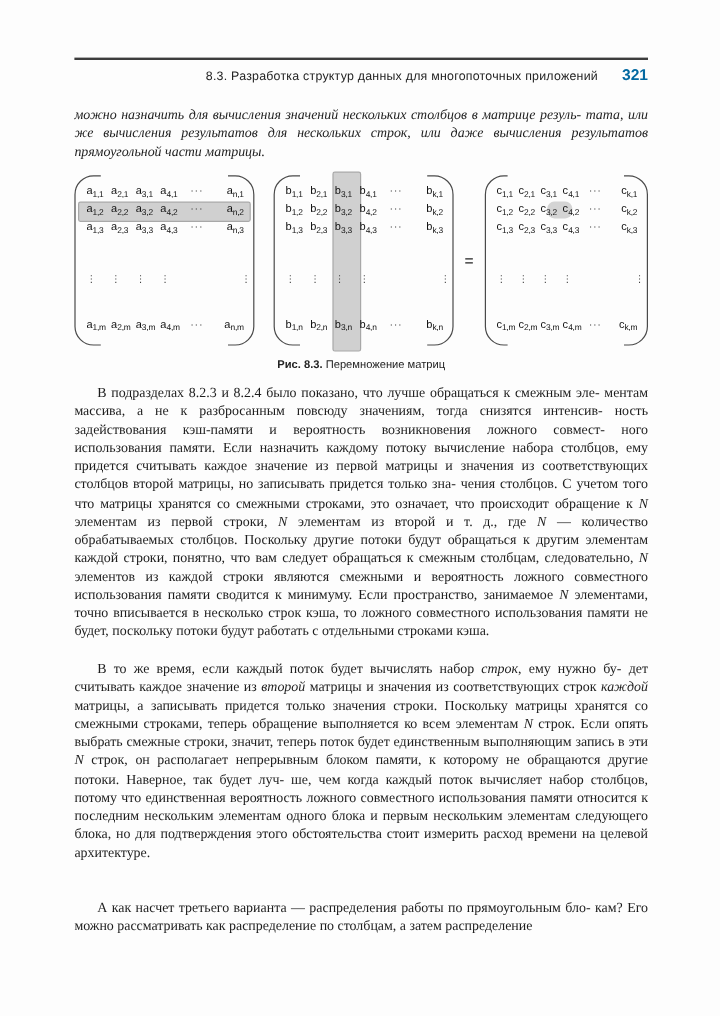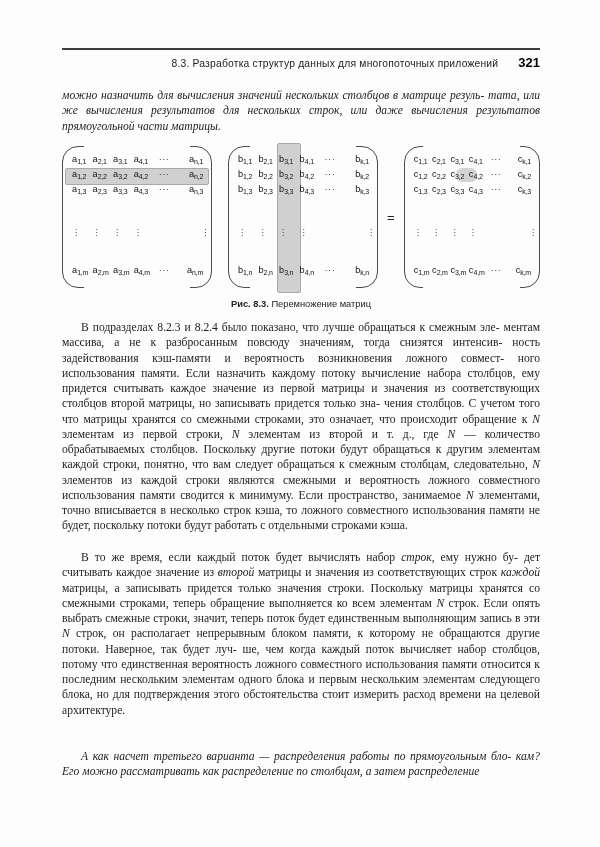--- a/index.html
+++ b/index.html
@@ -38,21 +38,21 @@
   }
   .header-title {
     font-size: 10.3px;
     color: #232323;
     letter-spacing: 0.02em;
   }
   .folio {
     font-size: 13px;
     font-weight: bold;
     margin-left: 20px;
-    color: #000000;
+    color: #0369a1;
   }
   p.para {
     margin: 0;
     font-size: 11.6px;
     line-height: 15.25px;
     text-align: justify;
     text-justify: inter-word;
     hyphens: manual;
     color: #1d1d1d;
   }
@@ -432,20 +432,20 @@
       <span>единственным выполняющим запись в эти </span><span class="mathvar">N</span><span> строк, он располагает непрерывным</span>
       <span>блоком памяти, к которому не обращаются другие потоки. Наверное, так будет луч-</span>
       <span>ше, чем когда каждый поток вычисляет набор столбцов, потому что единственная</span>
       <span>вероятность ложного совместного использования памяти относится к последним</span>
       <span>нескольким элементам одного блока и первым нескольким элементам следующего</span>
       <span>блока, но для подтверждения этого обстоятельства стоит измерить расход времени</span>
       <span>на целевой архитектуре.</span>
     </p>
   </div>
 
-  <div class="para-block" style="top:749px;font-style:italic;">
+  <div class="para-block" style="top:749px;">
     <p class="para indent">
       <span>А как насчет третьего варианта — распределения работы по прямоугольным бло-</span>
       <span>кам? Его можно рассматривать как распределение по столбцам, а затем распределение</span>
     </p>
   </div>
 
 </div>
 
 </body></html>

